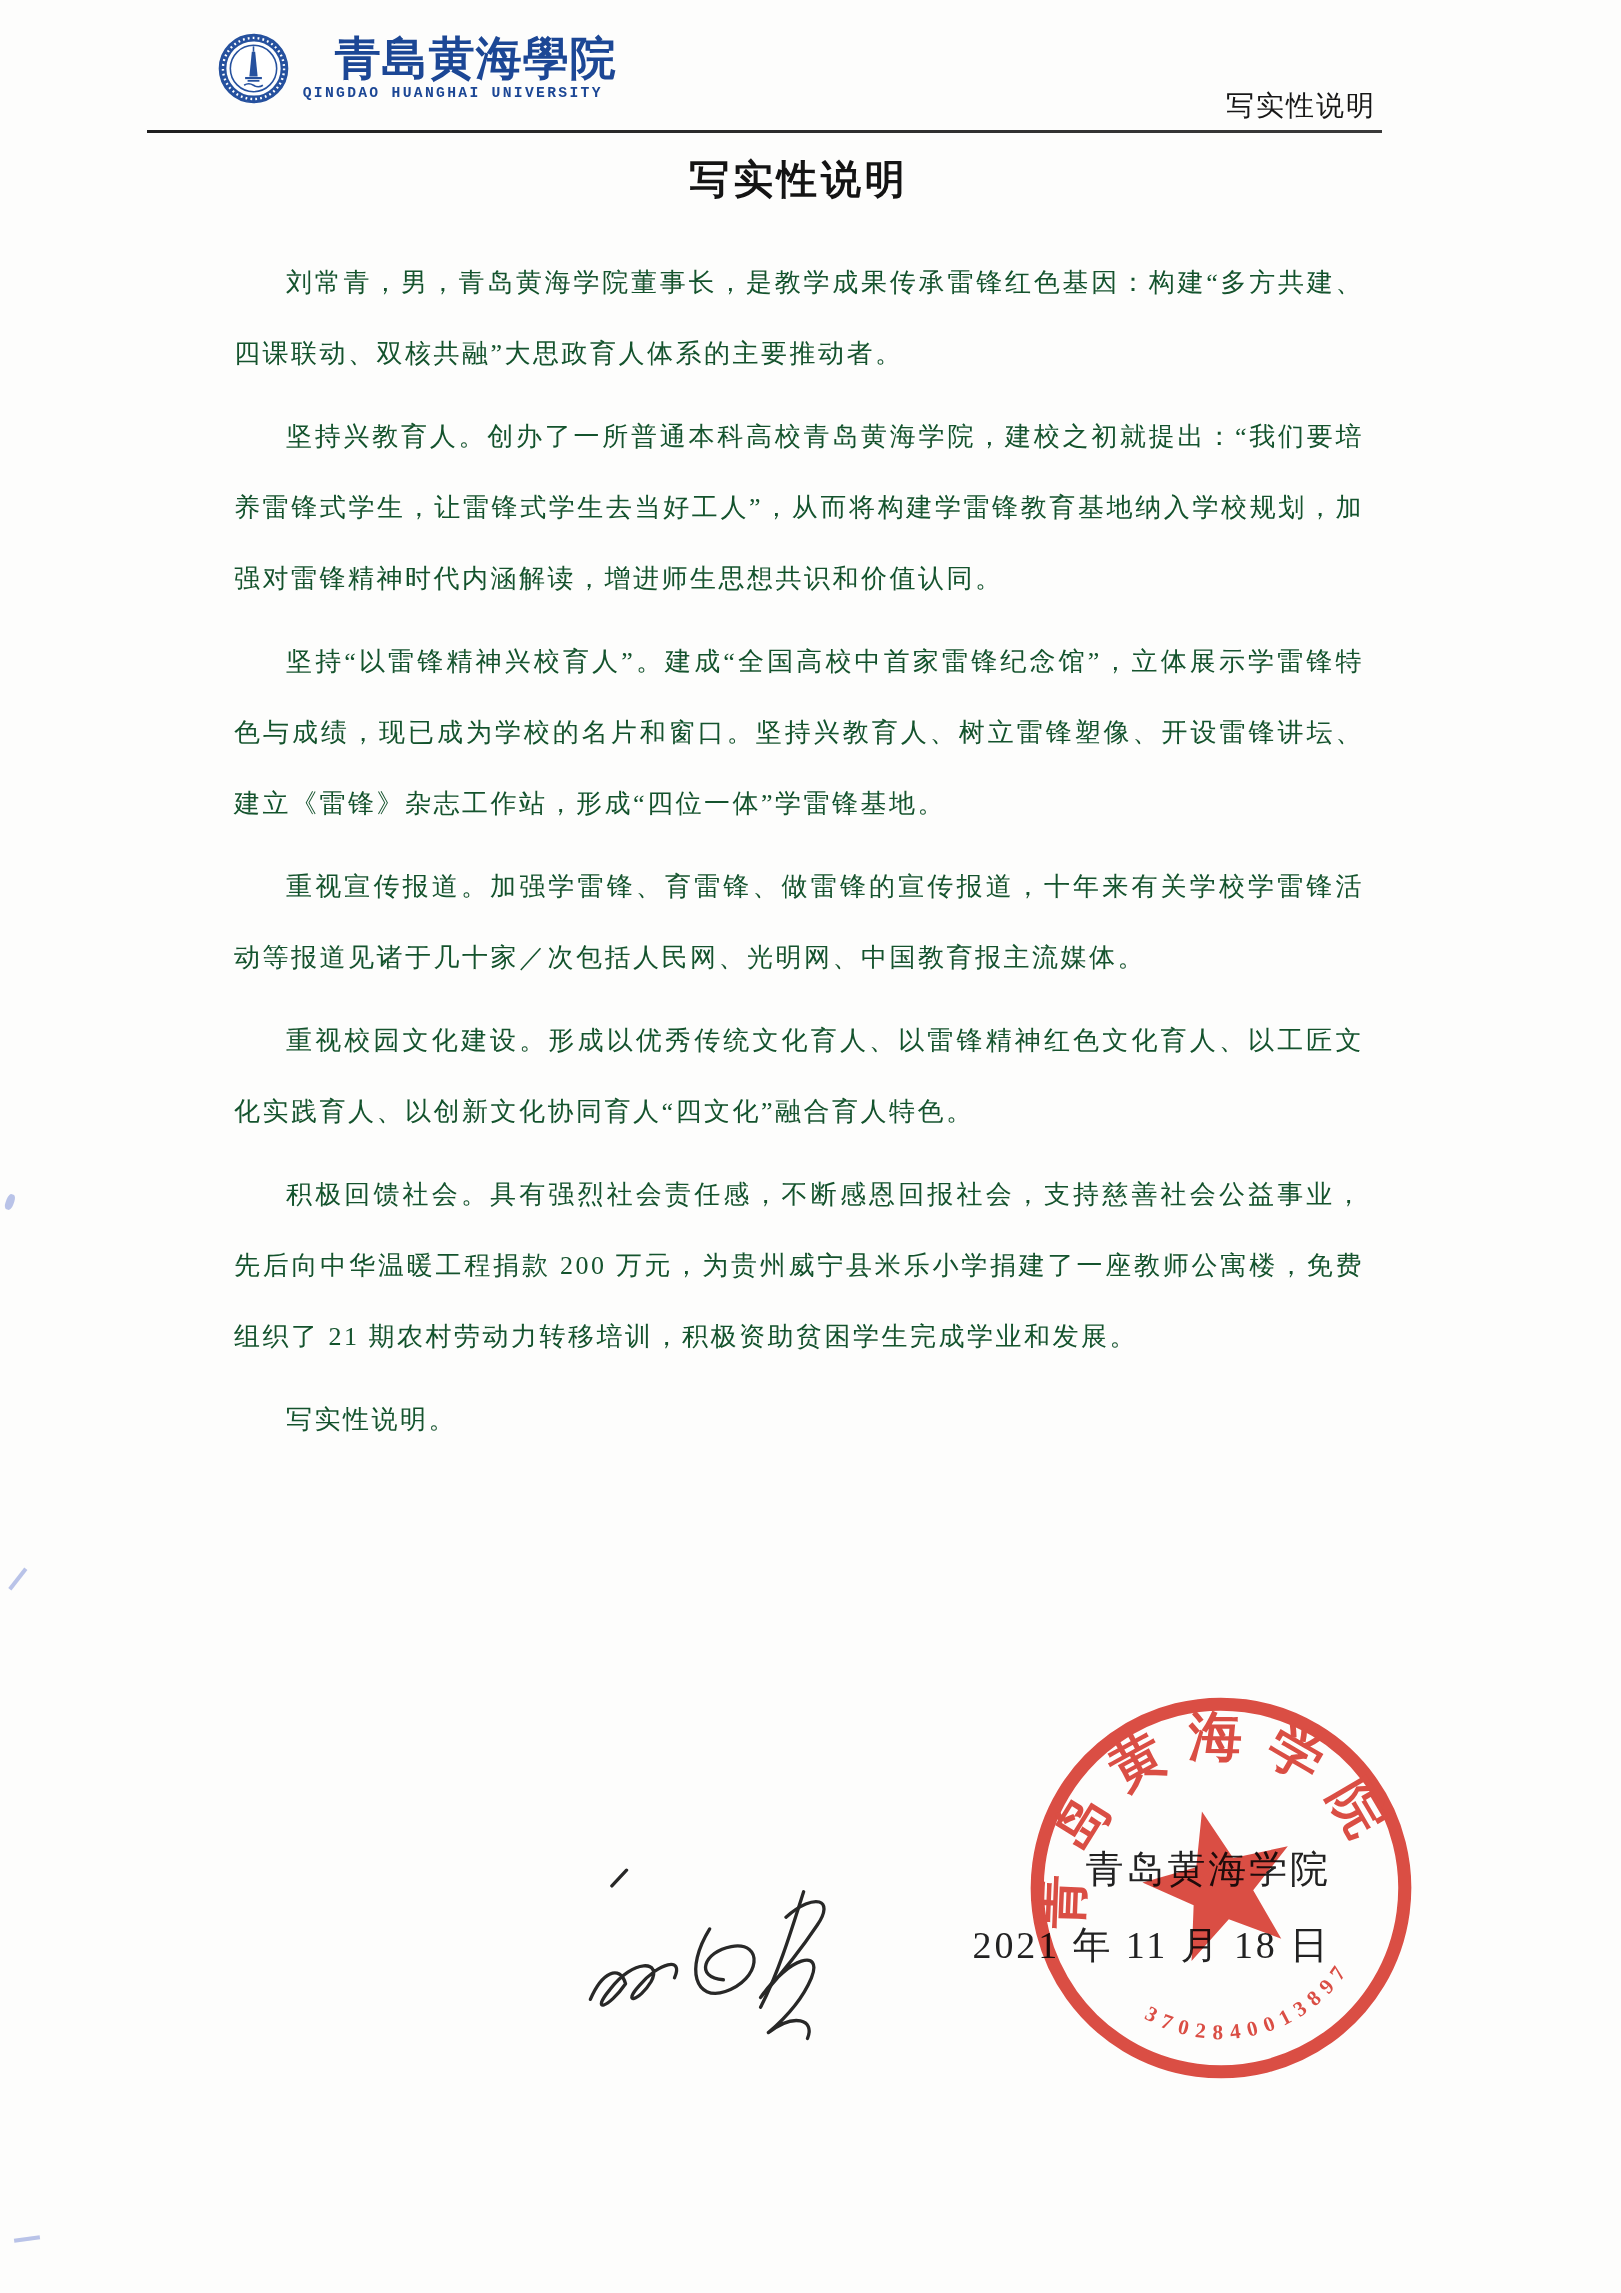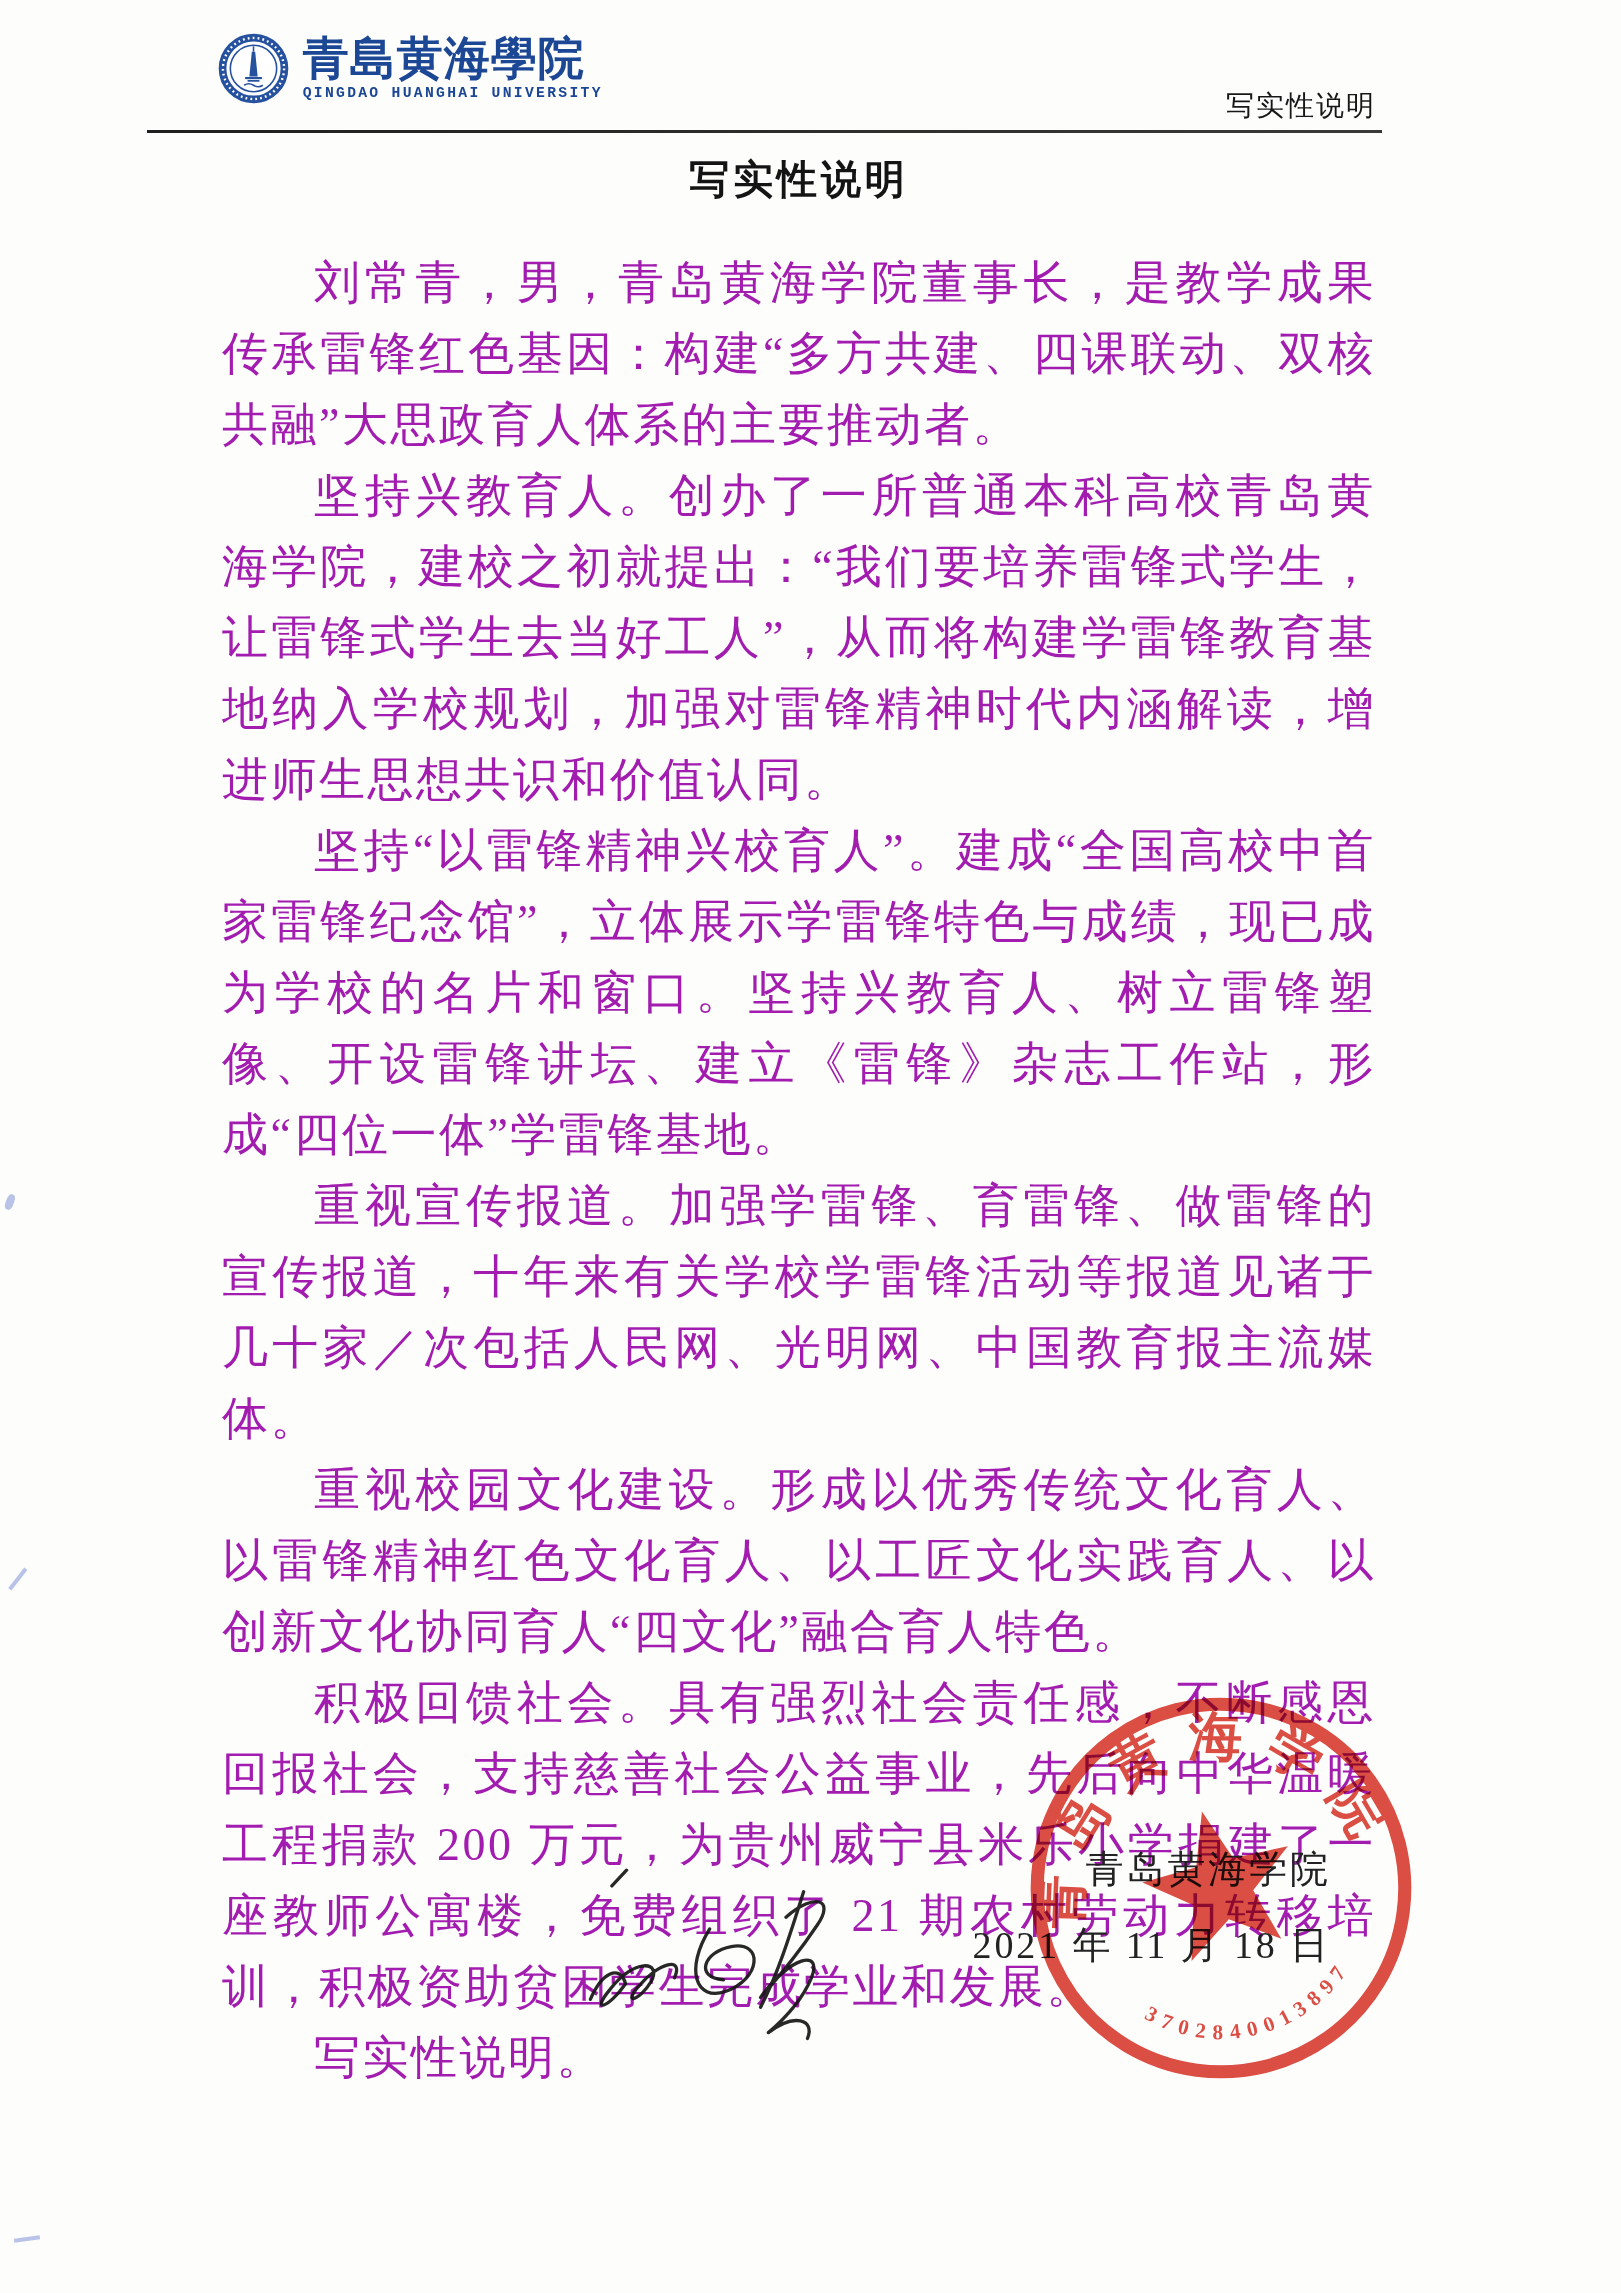--- a/index.html
+++ b/index.html
@@ -12,21 +12,21 @@
     font-family:"Liberation Serif","DejaVu Serif",serif;
     color:#1f1f1f;
   }
 
   
   .logo{position:absolute;left:218px;top:33px;display:flex;align-items:center;gap:13.7px;}
   .logo-emblem{width:71px;height:71px;flex:0 0 auto;}
   .logo-names{display:flex;flex-direction:column;}
   .logo-cn{
     font-size:46px;line-height:49px;font-weight:700;letter-spacing:1px;
-    color:#1c4795;font-family:"Liberation Serif","DejaVu Serif",serif;
+    color:#1c4795;font-family:"Liberation Serif","DejaVu Serif",serif;margin-left:32px;
   }
   .logo-en{
     font-size:14.7px;line-height:17.6px;font-weight:700;letter-spacing:2.3px;
     color:#1c4795;font-family:Liberation Mono, monospace;margin-top:2px;
   }
   .doc-label{
     position:absolute;top:90px;right:245px;
     font-family:"Liberation Sans","DejaVu Sans",sans-serif;
     font-size:28px;line-height:31px;letter-spacing:2px;color:#171717;
   }
@@ -36,24 +36,24 @@
   }
 
   
   .body-block{position:absolute;left:222px;top:157px;width:1154px;}
   .doc-title{
     margin:0 0 45px 0;text-align:center;
     font-family:"Liberation Sans","DejaVu Sans",sans-serif;
     font-size:40px;line-height:45px;font-weight:700;letter-spacing:3.9px;color:#141414;
   }
   .body-block p{
-    margin:0;text-indent:2em;
-    font-size:46px;line-height:71px;letter-spacing:2.5px;
+    margin:12px;text-indent:2em;
+    font-size:26px;line-height:71px;letter-spacing:2.5px;
     text-align:justify;text-justify:inter-character;
-    color:#a21caf;
+    color:#14532d;
   }
 
   
   .sig-block{
     position:absolute;top:1831px;right:290px;z-index:2;
     text-align:right;font-size:38px;line-height:76px;letter-spacing:2.9px;color:#222;
   }
   .signature{position:absolute;left:584px;top:1835px;width:314px;height:225px;z-index:2;}
 
   

